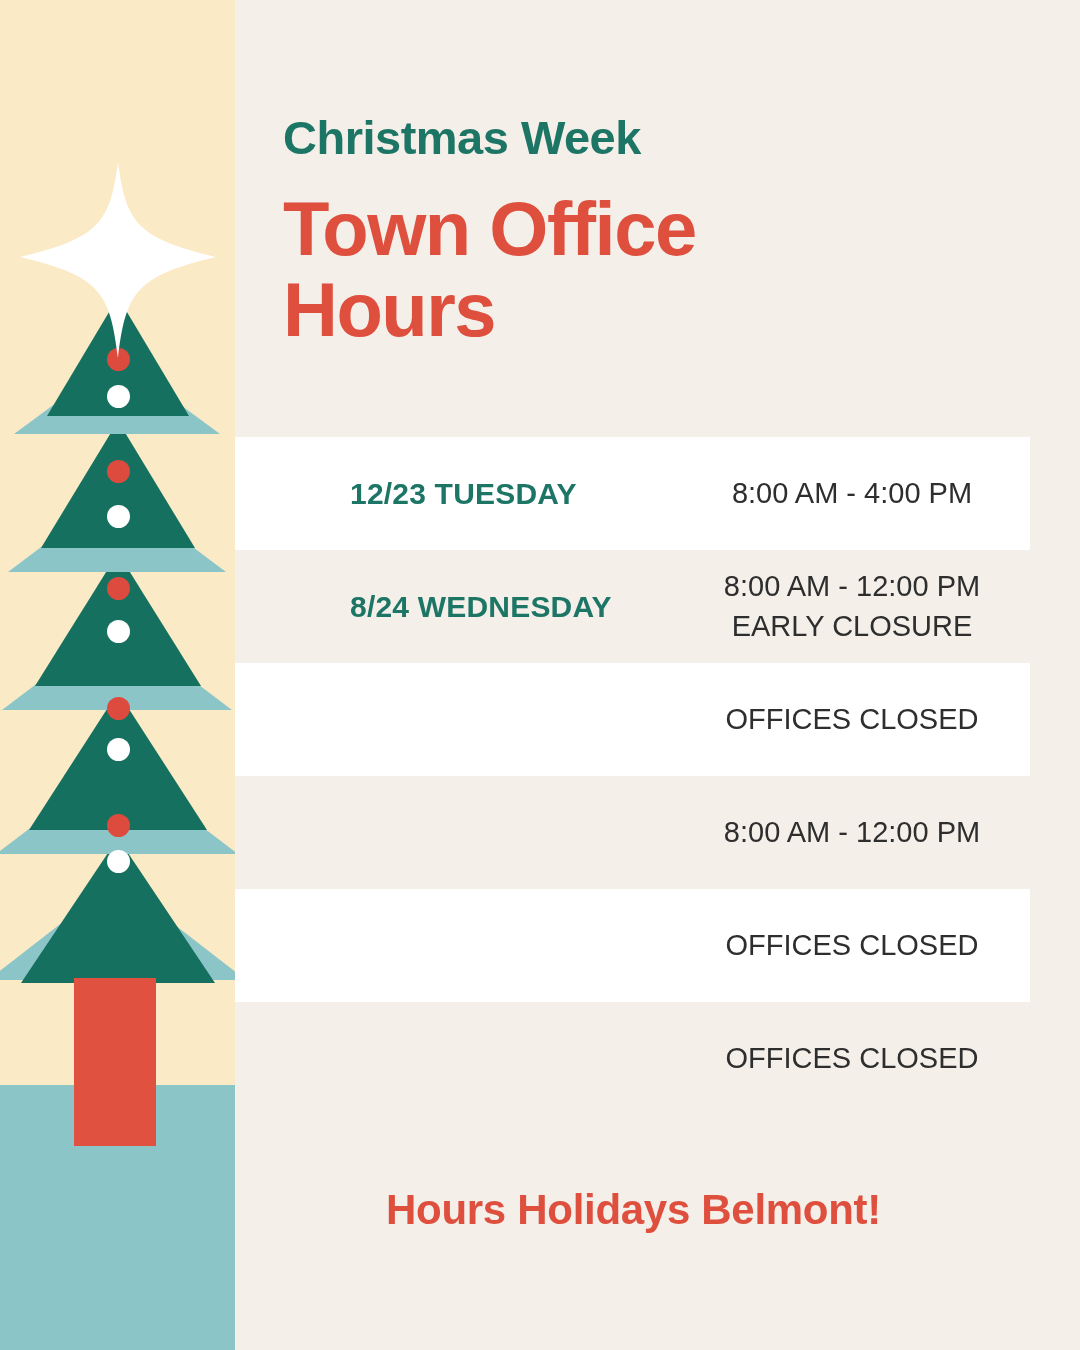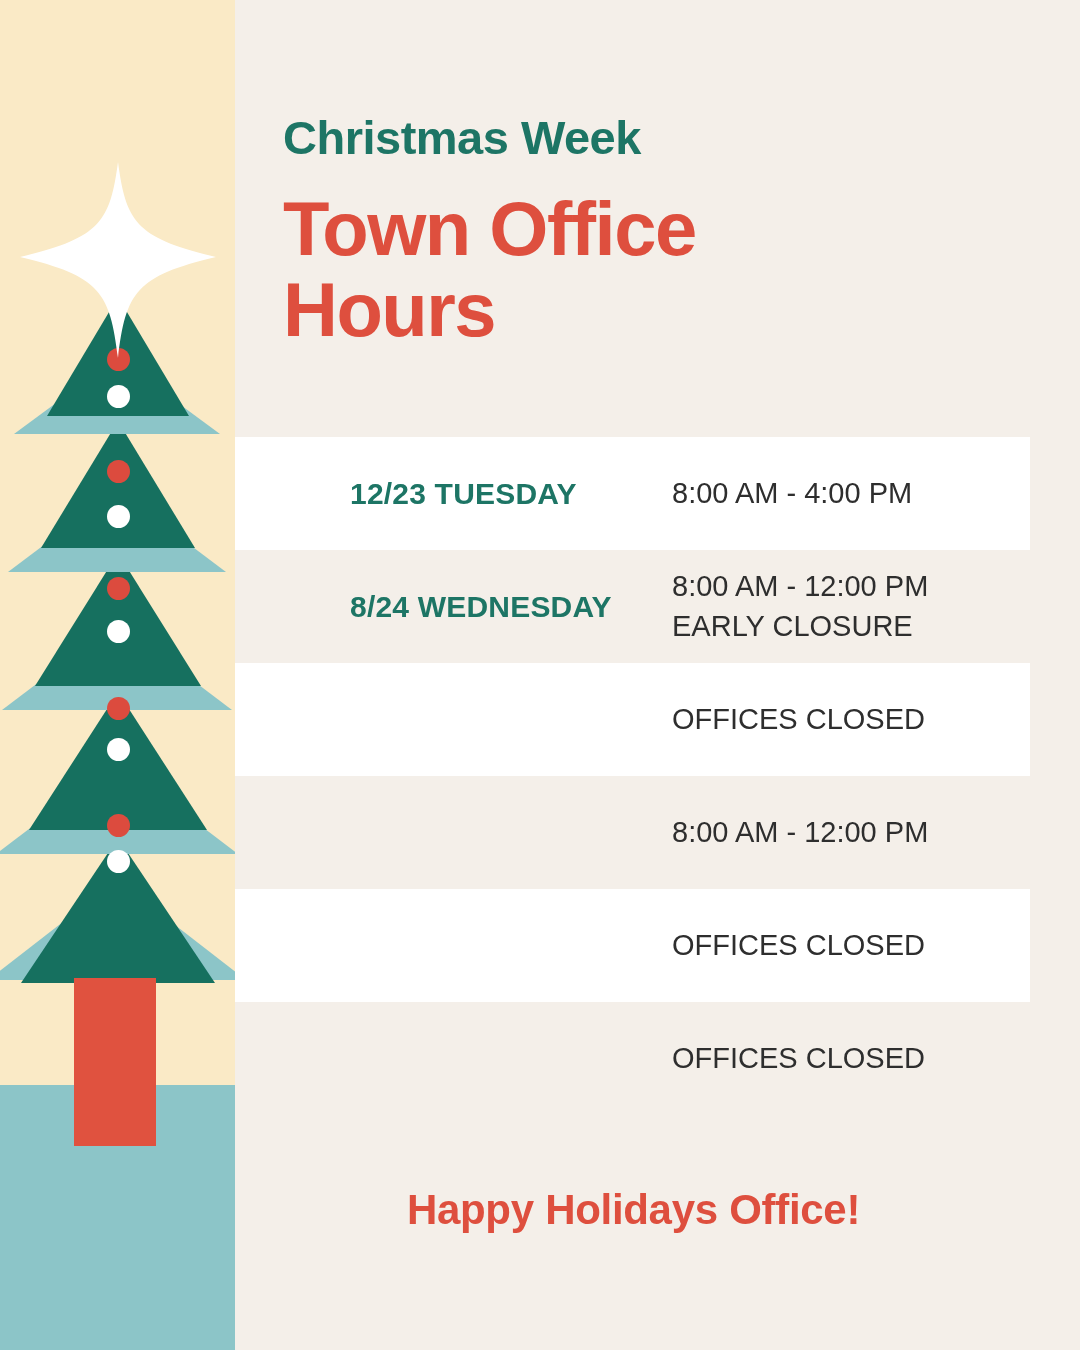--- a/index.html
+++ b/index.html
@@ -133,20 +133,21 @@
     font-weight: bold;
     color: #1D7565;
     letter-spacing: 0.2px;
     white-space: nowrap;
     margin-left: 28px;
   }
   .row .hours {
     position: absolute;
     left: 437px;
     width: 360px;
+    text-align: center;
     font-size: 29px;
     color: #2E2E2E;
     line-height: 1.35;
     white-space: pre-line;
   }
 
   .footer-msg {
     position: absolute;
     left: 0;
     top: 1170px;
@@ -240,17 +241,17 @@
       <div class="row shaded">
         <div class="hours">OFFICES CLOSED</div>
       </div>
 
       <div class="row">
         <div class="hours">OFFICES CLOSED</div>
       </div>
 
     </div>
 
-    <div class="footer-msg">Happy Holidays Office!</div>
+    <div class="footer-msg">Hours Holidays Belmont!</div>
 
   </div>
 
 </div>
 
 </body></html>

